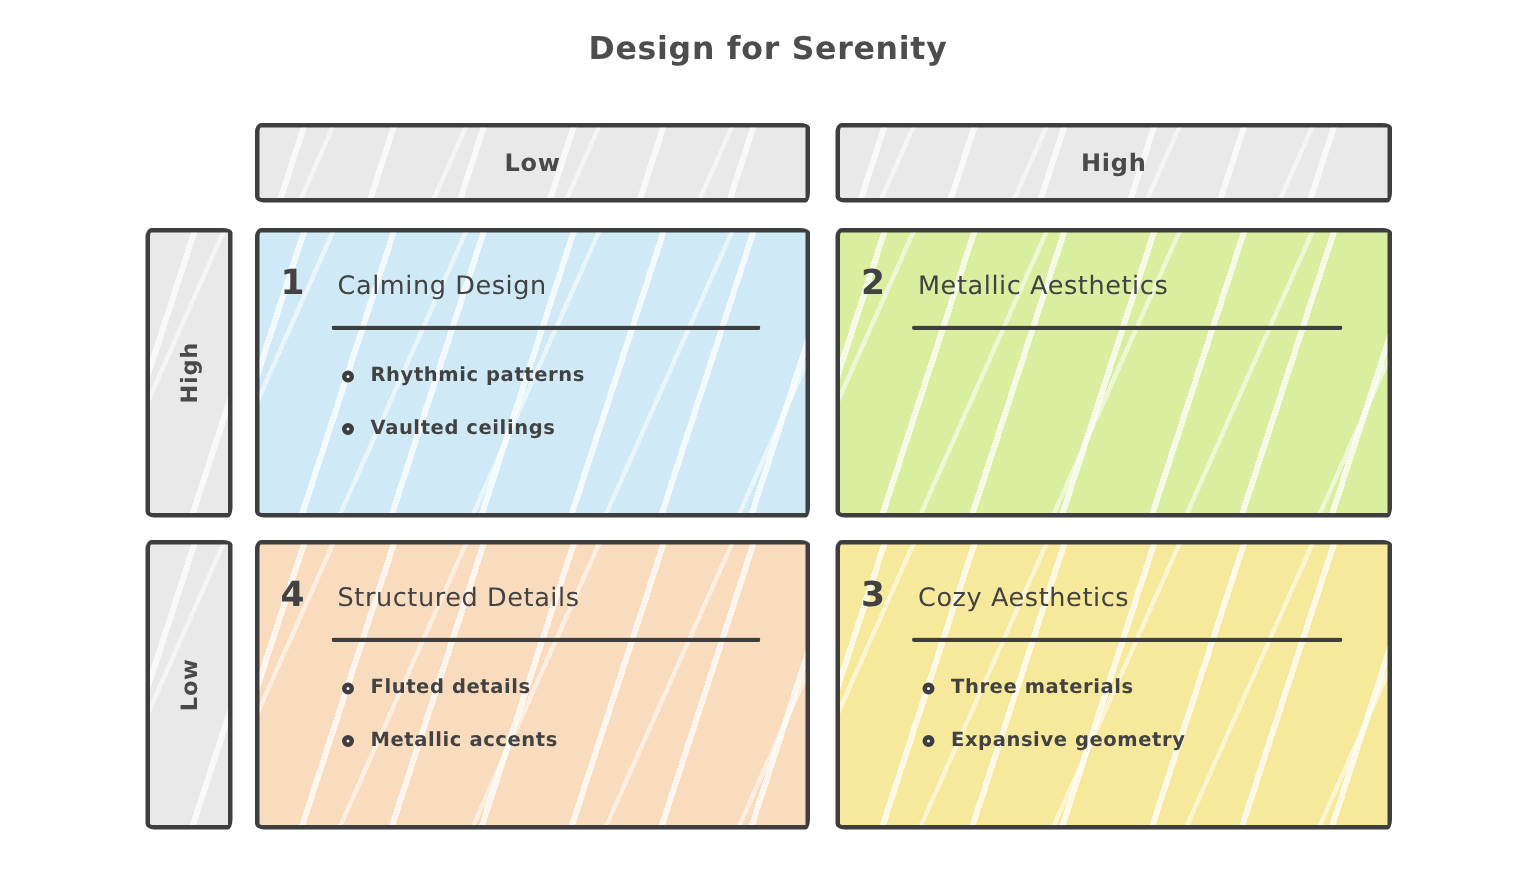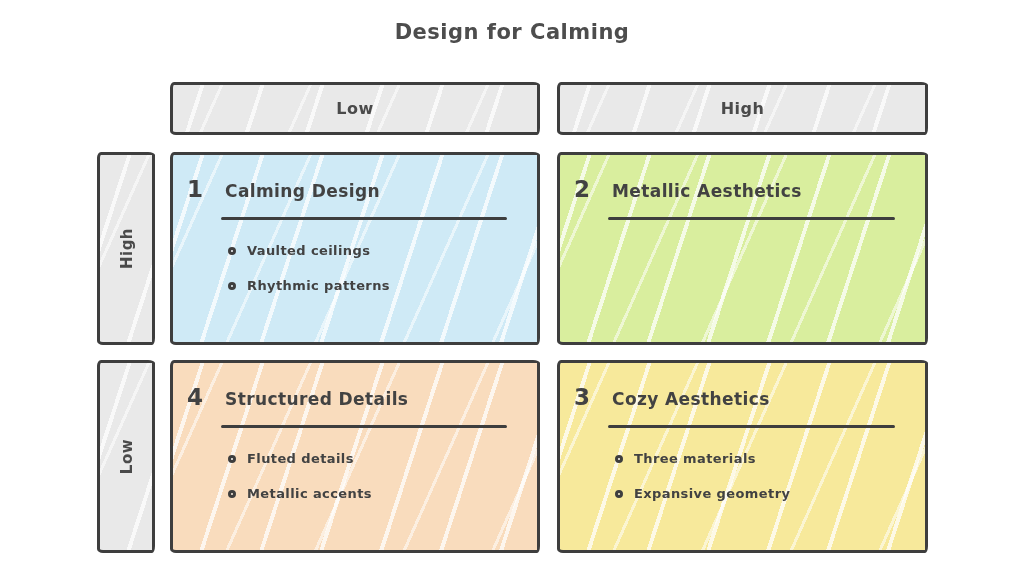--- a/index.html
+++ b/index.html
@@ -34,34 +34,34 @@
 
   .quad { height:193px; }
   .q-tl { left:170px; top:152px; width:370px; }
   .q-tr { left:557px; top:152px; width:371px; }
   .q-bl { left:170px; top:360px; width:370px; }
   .q-br { left:557px; top:360px; width:371px; }
 
   .q-inner { position:relative; z-index:1; width:100%; height:100%; padding:21px 22px 0 14px; }
   .q-head { display:flex; align-items:baseline; }
   .q-num { width:38px; font-size:23px; font-weight:bold; color:#424242; flex:0 0 38px; }
-  .q-title { font-size:17px; font-weight:bold; color:#424242; letter-spacing:0.4px; }
+  .q-title { font-size:17px; font-weight:normal; color:#424242; letter-spacing:0.4px; }
   .q-divider { margin:15px 8px 0 34px; border-top:3px solid #3e3e3e; border-radius:3px; }
   .q-list { margin:23px 0 0 41px; list-style:none; }
   .q-item { display:flex; align-items:center; margin-bottom:20px;
     font-size:13px; font-weight:bold; color:#424242; letter-spacing:0.4px; }
   .bullet { width:8px; height:8px; border:3px solid #3e3e3e; border-radius:50%;
     margin-right:11px; flex:0 0 8px; background:rgba(255,255,255,0.55); }
 </style>
 </head>
 <body>
 
 <div class="stage">
 
-  <div class="page-title">Design for Calming</div>
+  <div class="page-title">Design for Serenity</div>
 
   <div class="sketchbox col-header col-low">
     <div class="hl">Low</div>
   </div>
   <div class="sketchbox col-header col-high">
     <div class="hl">High</div>
   </div>
 
   <div class="sketchbox row-header row-top">
     <div class="hl">High</div>
@@ -73,25 +73,25 @@
   <div class="sketchbox quad q-tl" style="background-color: rgb(207, 234, 246);">
     <div class="q-inner">
       <div class="q-head">
         <div class="q-num">1</div>
         <div class="q-title">Calming Design</div>
       </div>
       <div class="q-divider"></div>
       <ul class="q-list">
         <li class="q-item">
             <span class="bullet"></span>
-            <span>Vaulted ceilings</span>
+            <span>Rhythmic patterns</span>
           </li>
         <li class="q-item">
             <span class="bullet"></span>
-            <span>Rhythmic patterns</span>
+            <span>Vaulted ceilings</span>
           </li>
       </ul>
     </div>
   </div>
 
   <div class="sketchbox quad q-tr" style="background-color: rgb(217, 238, 158);">
     <div class="q-inner">
       <div class="q-head">
         <div class="q-num">2</div>
         <div class="q-title">Metallic Aesthetics</div>

